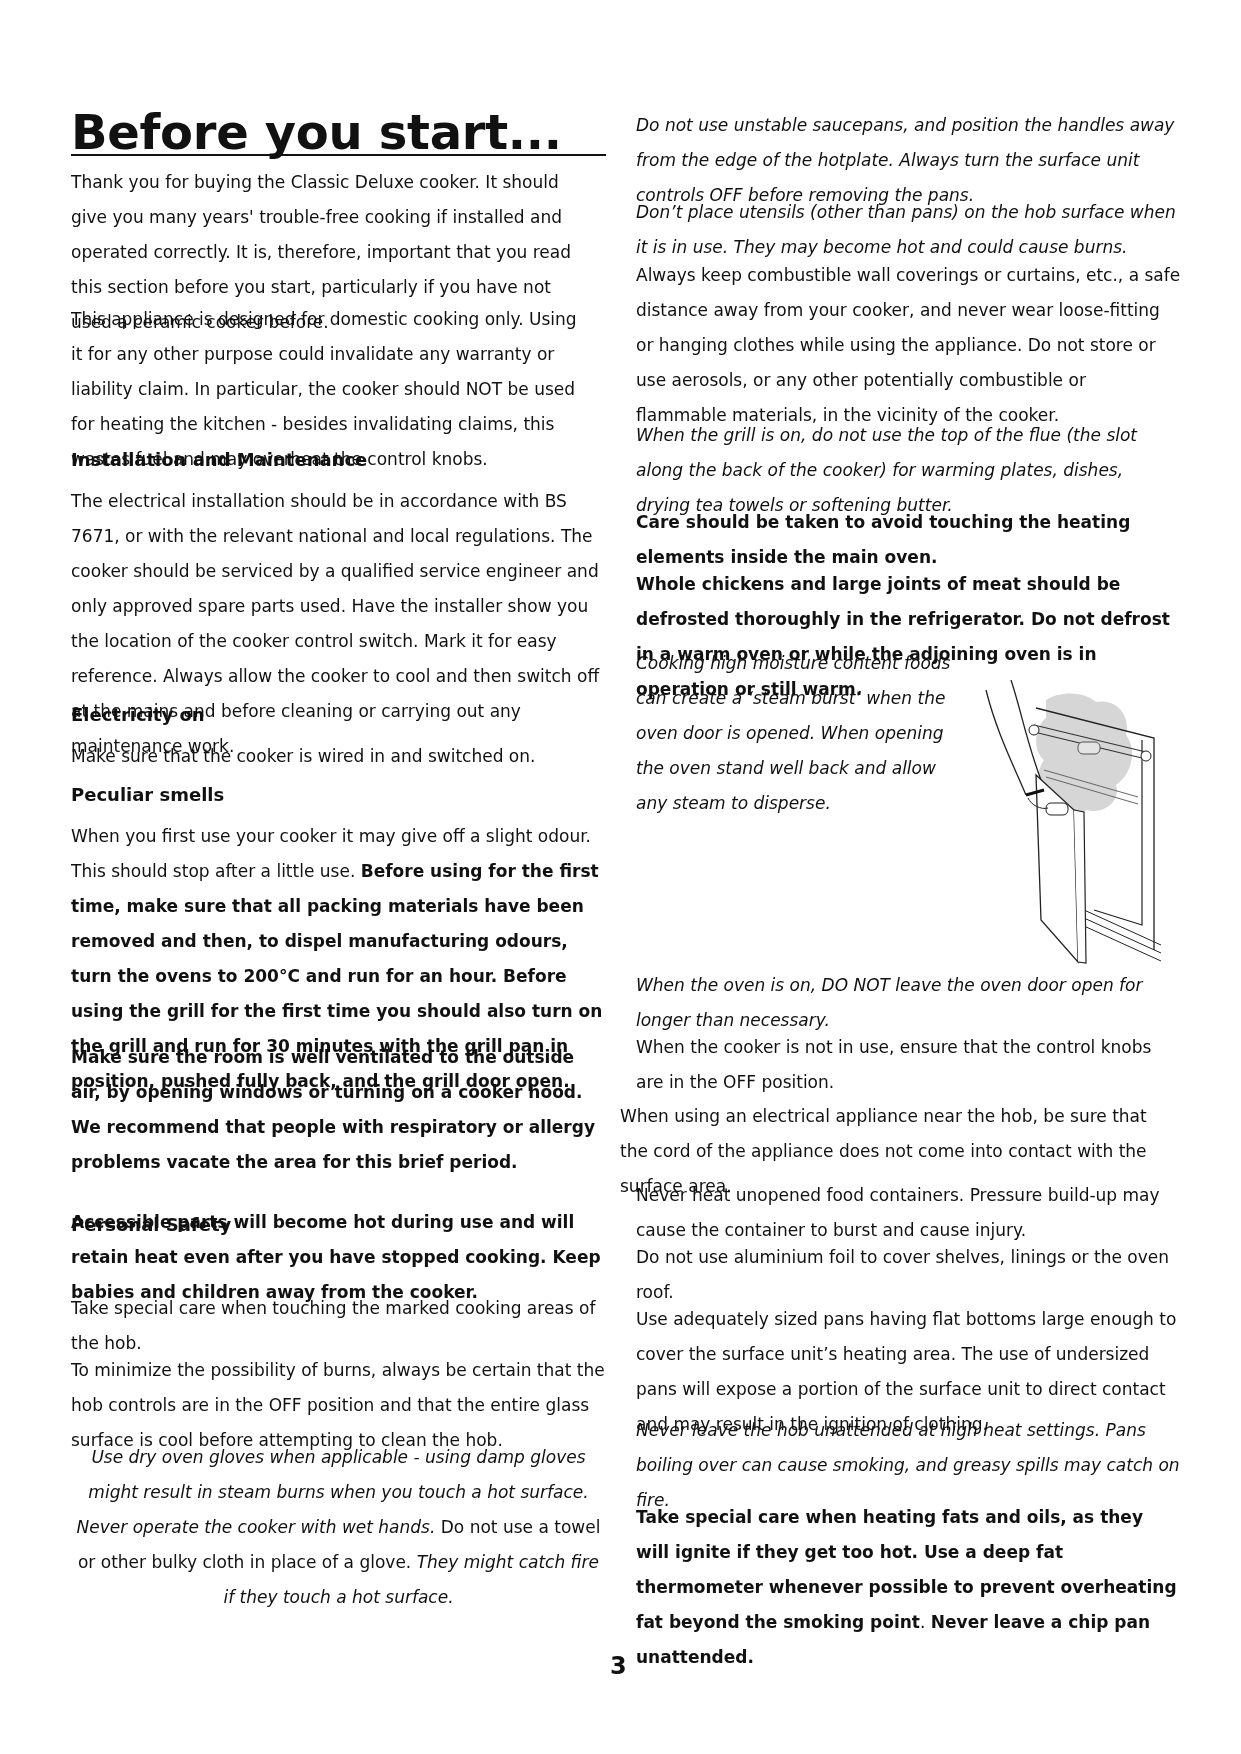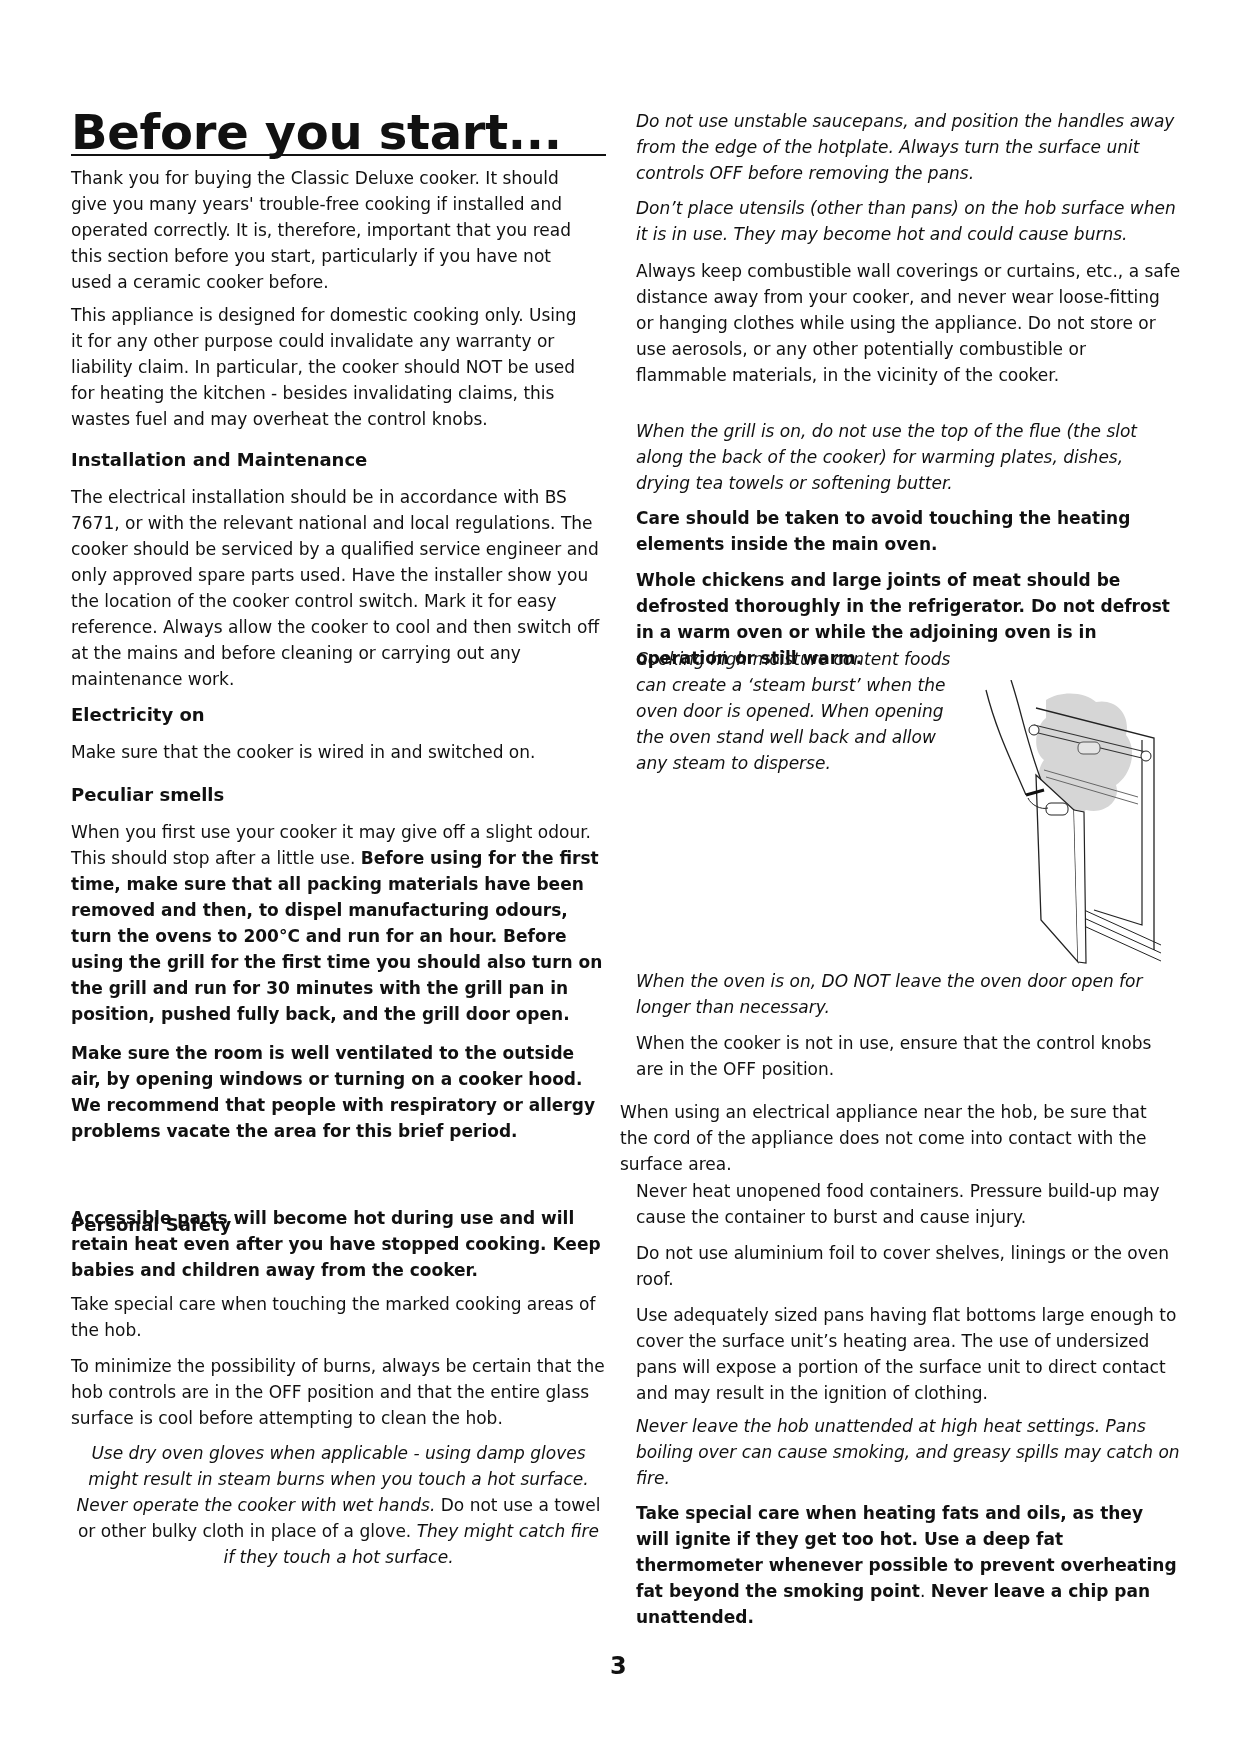--- a/index.html
+++ b/index.html
@@ -1,20 +1,20 @@
 <!DOCTYPE html>
 <html><head>
 <meta charset="utf-8">
 <style>
   html, body { margin:0; padding:0; background:#ffffff; }
   body { width:1241px; height:1754px; position:relative; overflow:hidden;
          font-family:"DejaVu Sans", "Liberation Sans", sans-serif; color:#111; }
   .title { position:absolute; left:71px; top:104px; font-size:48px; font-weight:bold; letter-spacing:-0.3px; margin:0; }
   .rule { position:absolute; left:71px; top:154px; width:535px; height:0; border-top:2px solid #111; }
-  .blk { position:absolute; font-size:17px; line-height:26px; margin:0; }
+  .blk { position:absolute; font-size:17px; line-height:35px; margin:0; }
   .blk b { font-weight:bold; }
   .it { font-style:italic; }
   .bd { font-weight:bold; }
   .h2 { position:absolute; font-size:18px; font-weight:bold; margin:0; line-height:30px; }
   .pgnum { position:absolute; left:610px; top:1652px; font-size:24px; font-weight:bold; }
   .fig { position:absolute; left:966px; top:680px; width:200px; height:290px; }
 </style>
 </head>
 <body>
 

